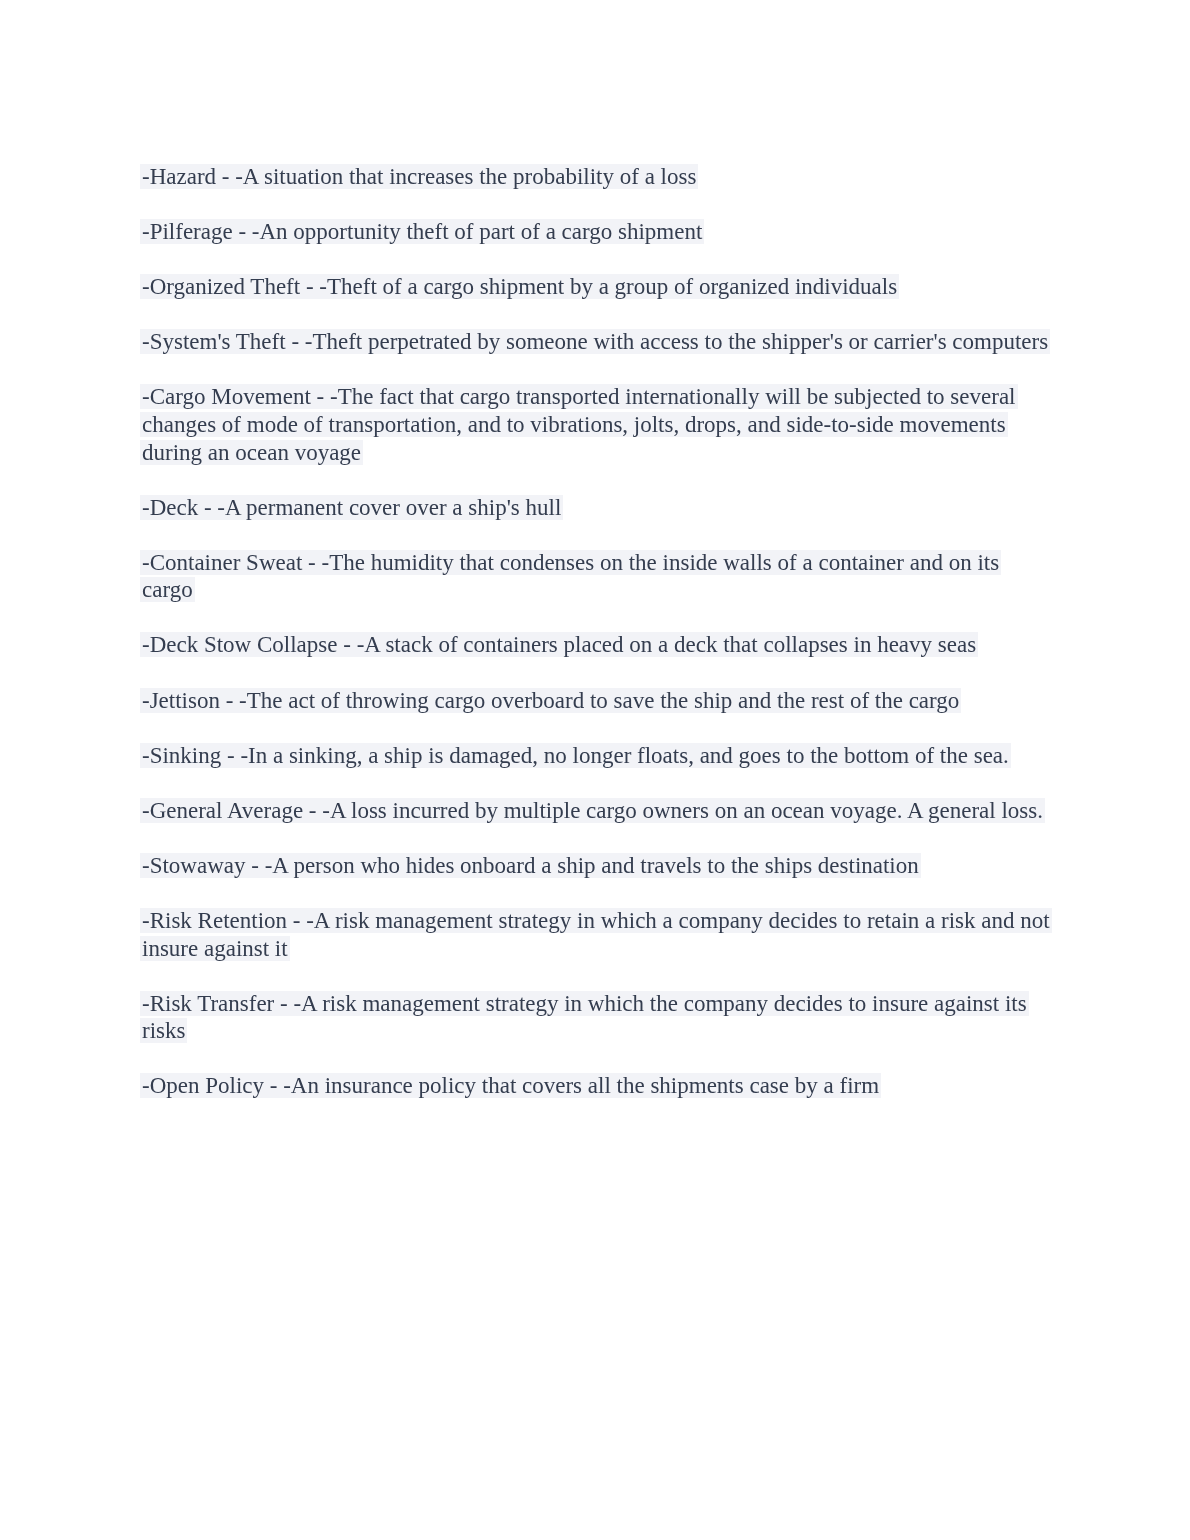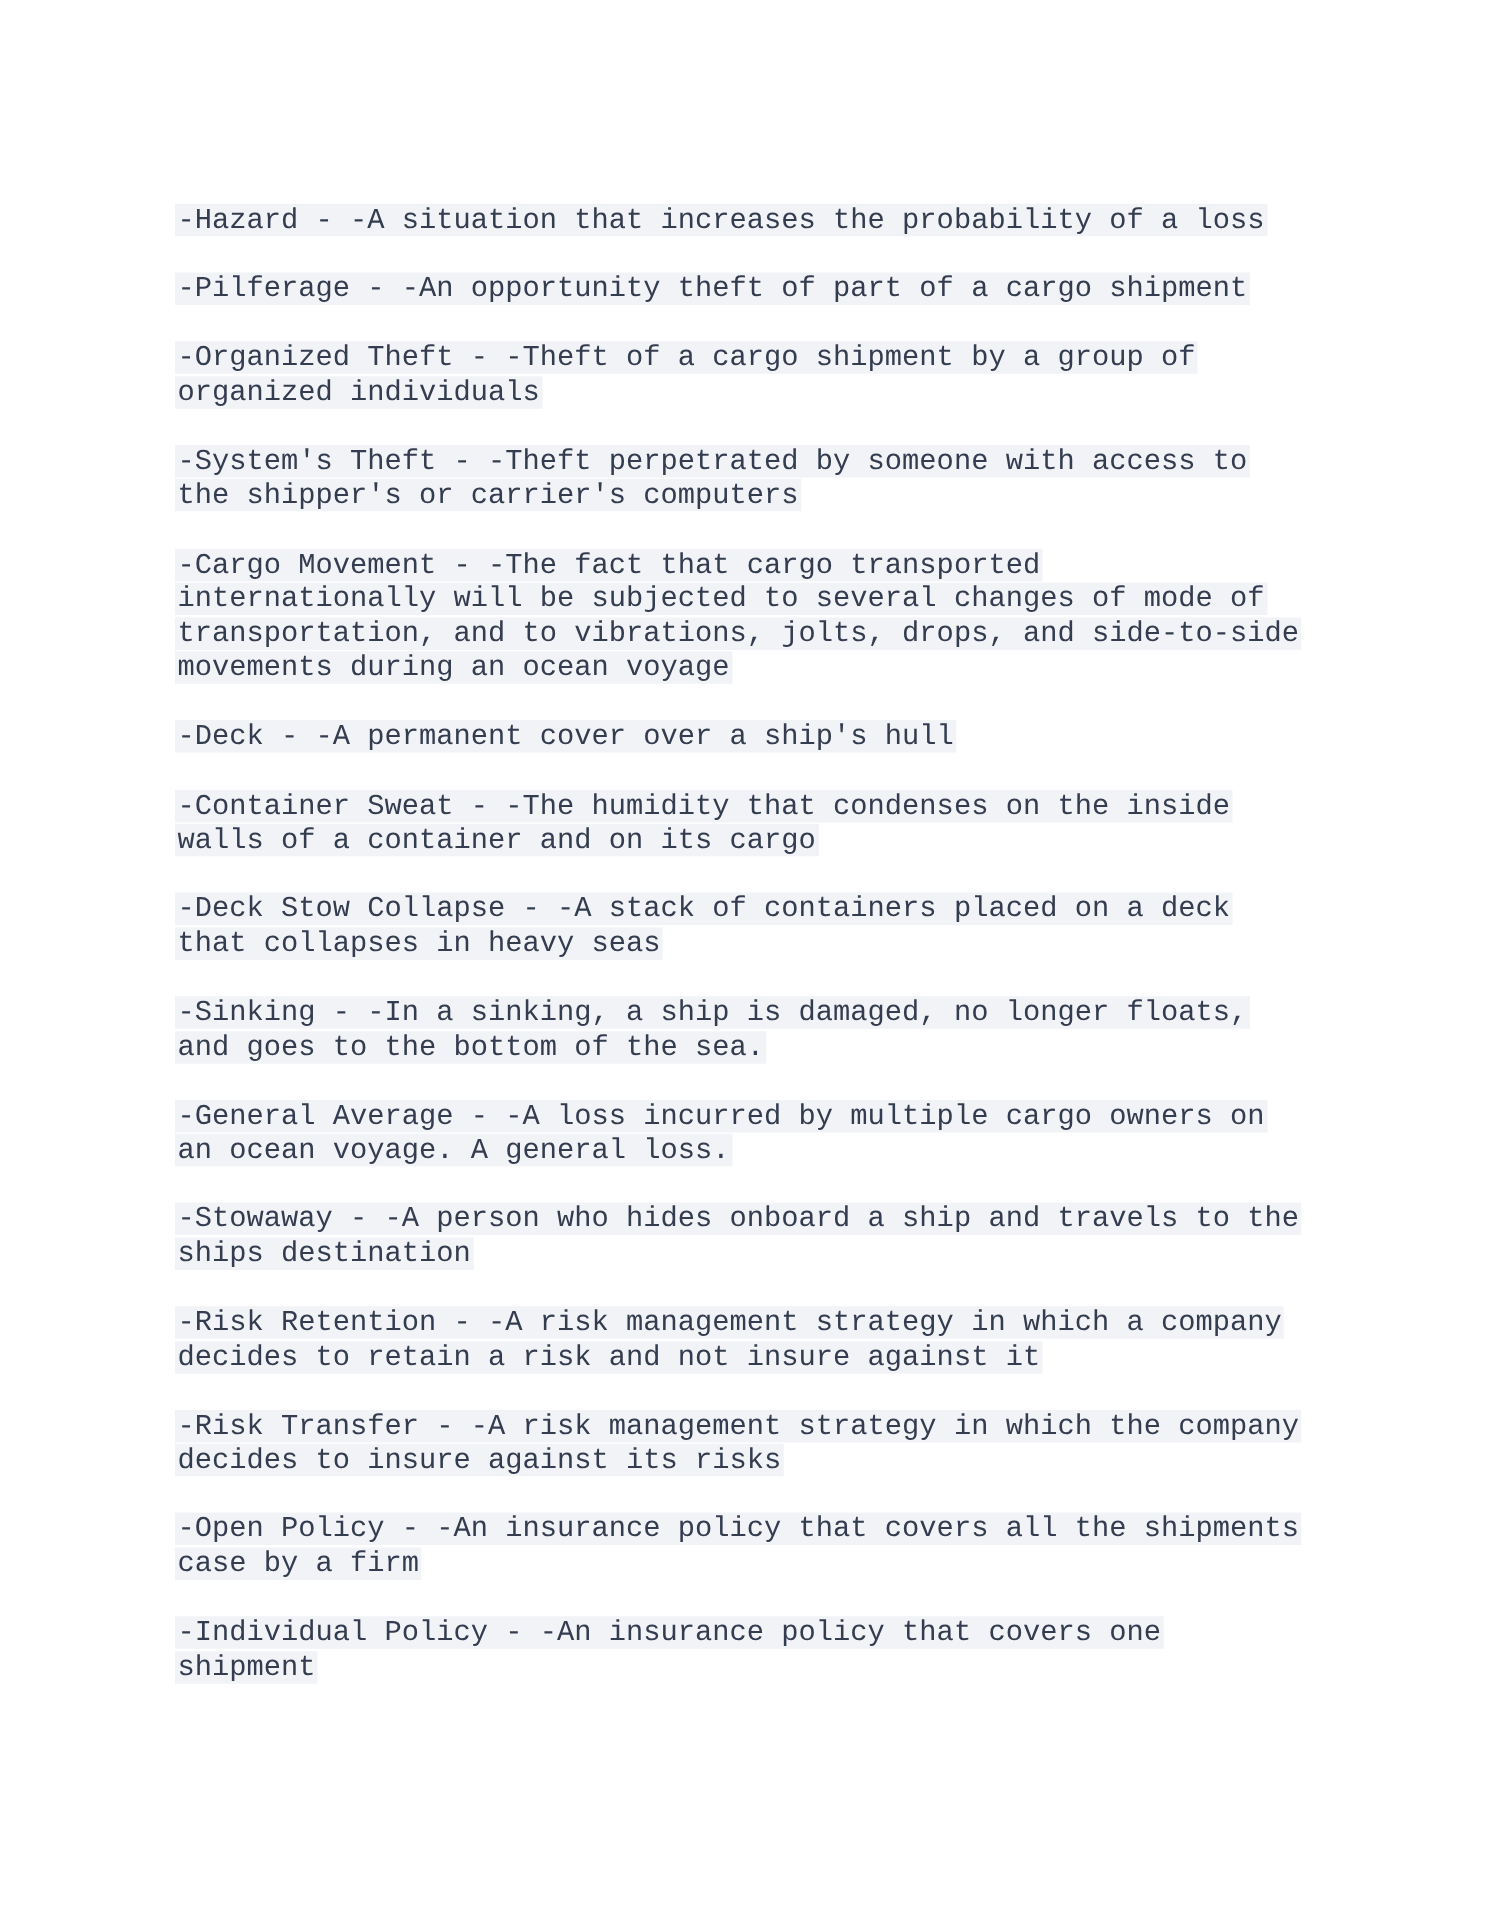--- a/index.html
+++ b/index.html
@@ -6,21 +6,21 @@
     margin: 0;
     padding: 0;
     background: #ffffff;
   }
   .page {
     position: relative;
     width: 1190px;
     height: 1540px;
     background: #ffffff;
     overflow: hidden;
-    font-family: Liberation Mono, monospace;
+    font-family: Liberation Serif, serif;
   }
   .content {
     position: absolute;
     left: 140px;
     top: 163px;
     width: 912px;
   }
   .para {
     margin: 0 0 27.5px 0;
     font-size: 23px;
@@ -51,30 +51,30 @@
   <p class="para"><span class="hl">-System's Theft - -Theft perpetrated by someone with access to the shipper's or carrier's computers</span></p>
 
   <p class="para"><span class="hl">-Cargo Movement - -The fact that cargo transported internationally will be subjected to several changes of mode of transportation, and to vibrations, jolts, drops, and side-to-side movements during an ocean voyage</span></p>
 
   <p class="para"><span class="hl">-Deck - -A permanent cover over a ship's hull</span></p>
 
   <p class="para"><span class="hl">-Container Sweat - -The humidity that condenses on the inside walls of a container and on its cargo</span></p>
 
   <p class="para"><span class="hl">-Deck Stow Collapse - -A stack of containers placed on a deck that collapses in heavy seas</span></p>
 
+  <p class="para"><span class="hl">-Jettison - -The act of throwing cargo overboard to save the ship and the rest of the cargo</span></p>
 
   <p class="para"><span class="hl">-Sinking - -In a sinking, a ship is damaged, no longer floats, and goes to the bottom of the sea.</span></p>
 
   <p class="para"><span class="hl">-General Average - -A loss incurred by multiple cargo owners on an ocean voyage. A general loss.</span></p>
 
 
   <p class="para"><span class="hl">-Stowaway - -A person who hides onboard a ship and travels to the ships destination</span></p>
 
 
   <p class="para"><span class="hl">-Risk Retention - -A risk management strategy in which a company decides to retain a risk and not insure against it</span></p>
 
   <p class="para"><span class="hl">-Risk Transfer - -A risk management strategy in which the company decides to insure against its risks</span></p>
 
   <p class="para"><span class="hl">-Open Policy - -An insurance policy that covers all the shipments case by a firm</span></p>
 
-  <p class="para"><span class="hl">-Individual Policy - -An insurance policy that covers one shipment</span></p>
 </div>
 </div>
 
 </body></html>

